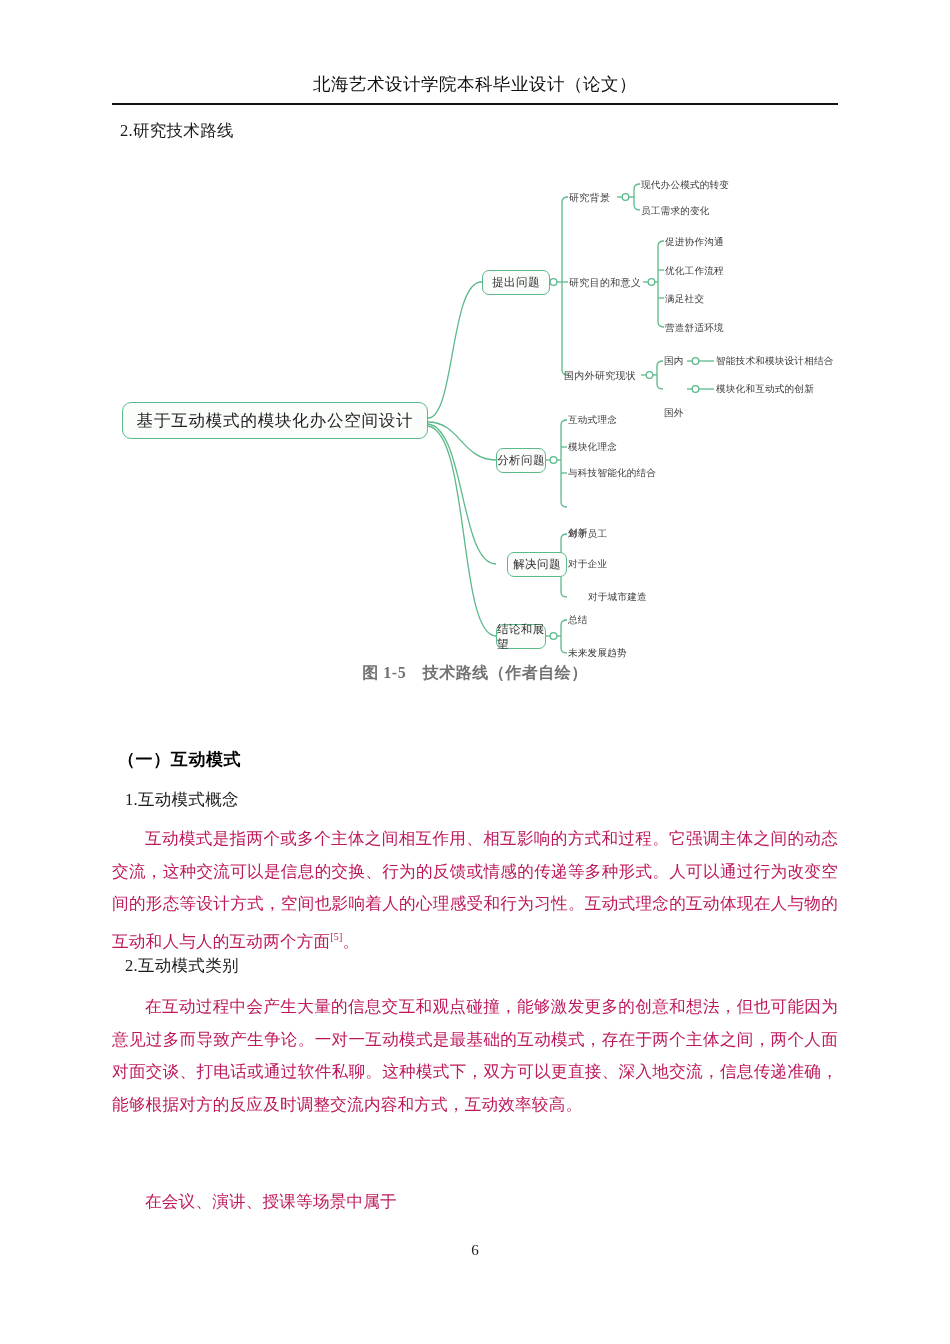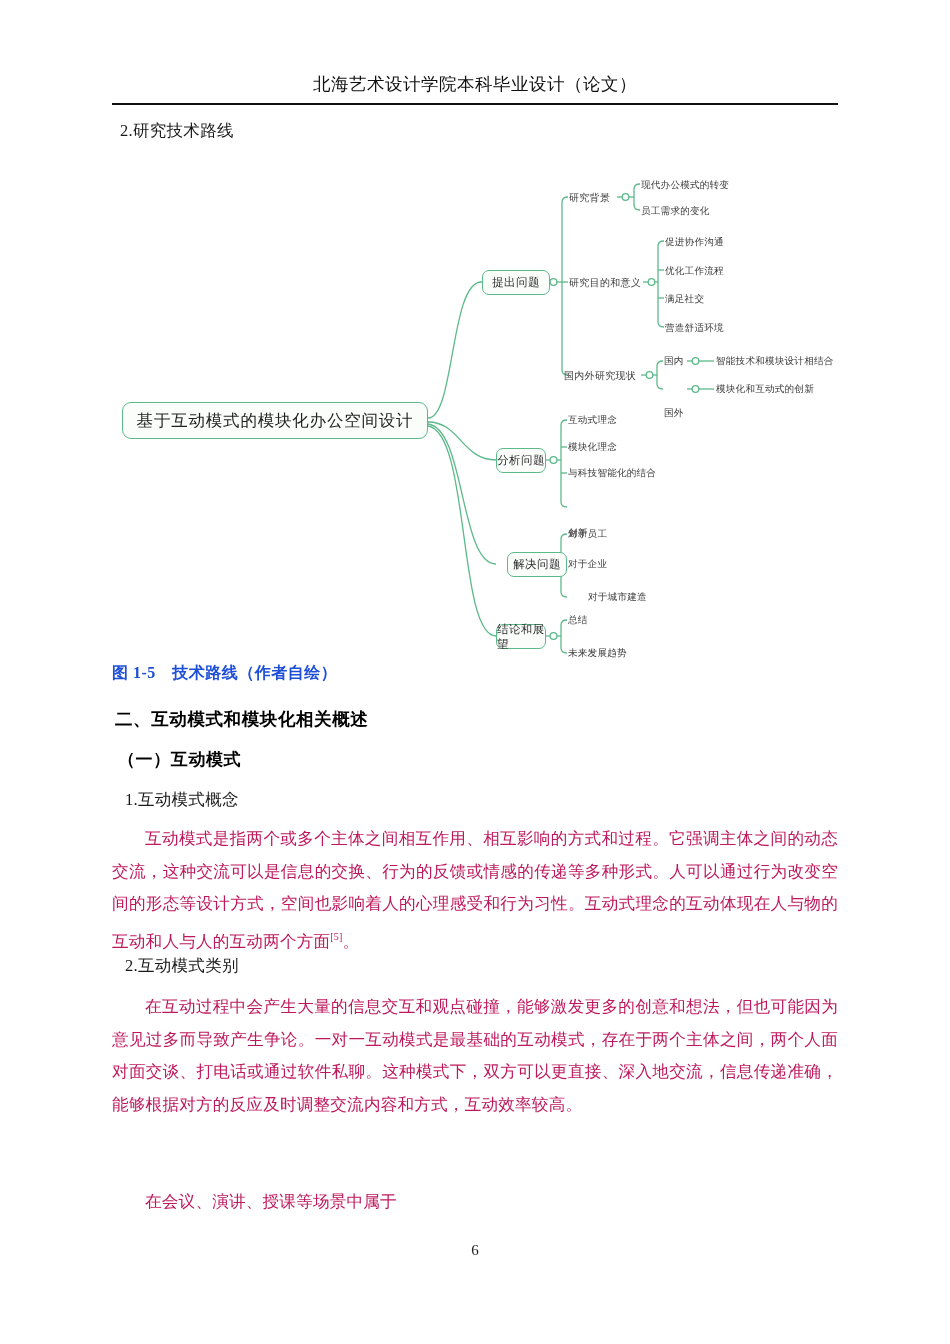--- a/index.html
+++ b/index.html
@@ -58,24 +58,24 @@
     font-size: 17px;
     font-weight: bold;
     color: #000;
     letter-spacing: 0.6px;
   }
   .caption {
     position: absolute;
     left: 112px;
     top: 663px;
     width: 726px;
-    text-align: left;
+    text-align: center;
     font-size: 16px;
     font-weight: bold;
-    color: #1d4ed8;
+    color: #737373;
     letter-spacing: 0.5px;
   }
   .para {
     position: absolute;
     left: 112px;
     width: 726px;
     font-size: 16.6px;
     line-height: 32.5px;
     text-align: justify;
     text-align-last: left;
@@ -265,21 +265,20 @@
     <div class="leaf-label" style="left:568px; top:368px;">对于员工</div>
     <div class="leaf-label" style="left:568px; top:398px;">对于企业</div>
     <div class="leaf-label" style="left:588px; top:431px;">对于城市建造</div>
 
     <div class="leaf-label" style="left:568px; top:454px;">总结</div>
     <div class="leaf-label" style="left:568px; top:487px;">未来发展趋势</div>
   </div>
 
   <div class="caption">图 1-5　技术路线（作者自绘）</div>
 
-  <div class="h2" style="left:115px; top:707px;">二、互动模式和模块化相关概述</div>
   <div class="h3" style="left:118px; top:748px;">（一）互动模式</div>
   <div class="sec-num" style="left:125px; top:789px;">1.互动模式概念</div>
 
   <div class="para" style="top:823px;">
     <span class="indent"></span><span>互动模式是指两个或多个主体之间相互作用、相互影响的方式和过程。它强调主体之间的动态交流，这种交流可以是信息的交换、行为的反馈或情感的传递等多种形式。人可以通过行为改变空间的形态等设计方式，空间也影响着人的心理感受和行为习性。互动式理念的互动体现在人与物的互动和人与人的互动两个方面</span><sup>[5]</sup><span>。</span>
   </div>
 
   <div class="sec-num" style="left:125px; top:955px;">2.互动模式类别</div>
 
   <div class="para" style="top:991px;">

